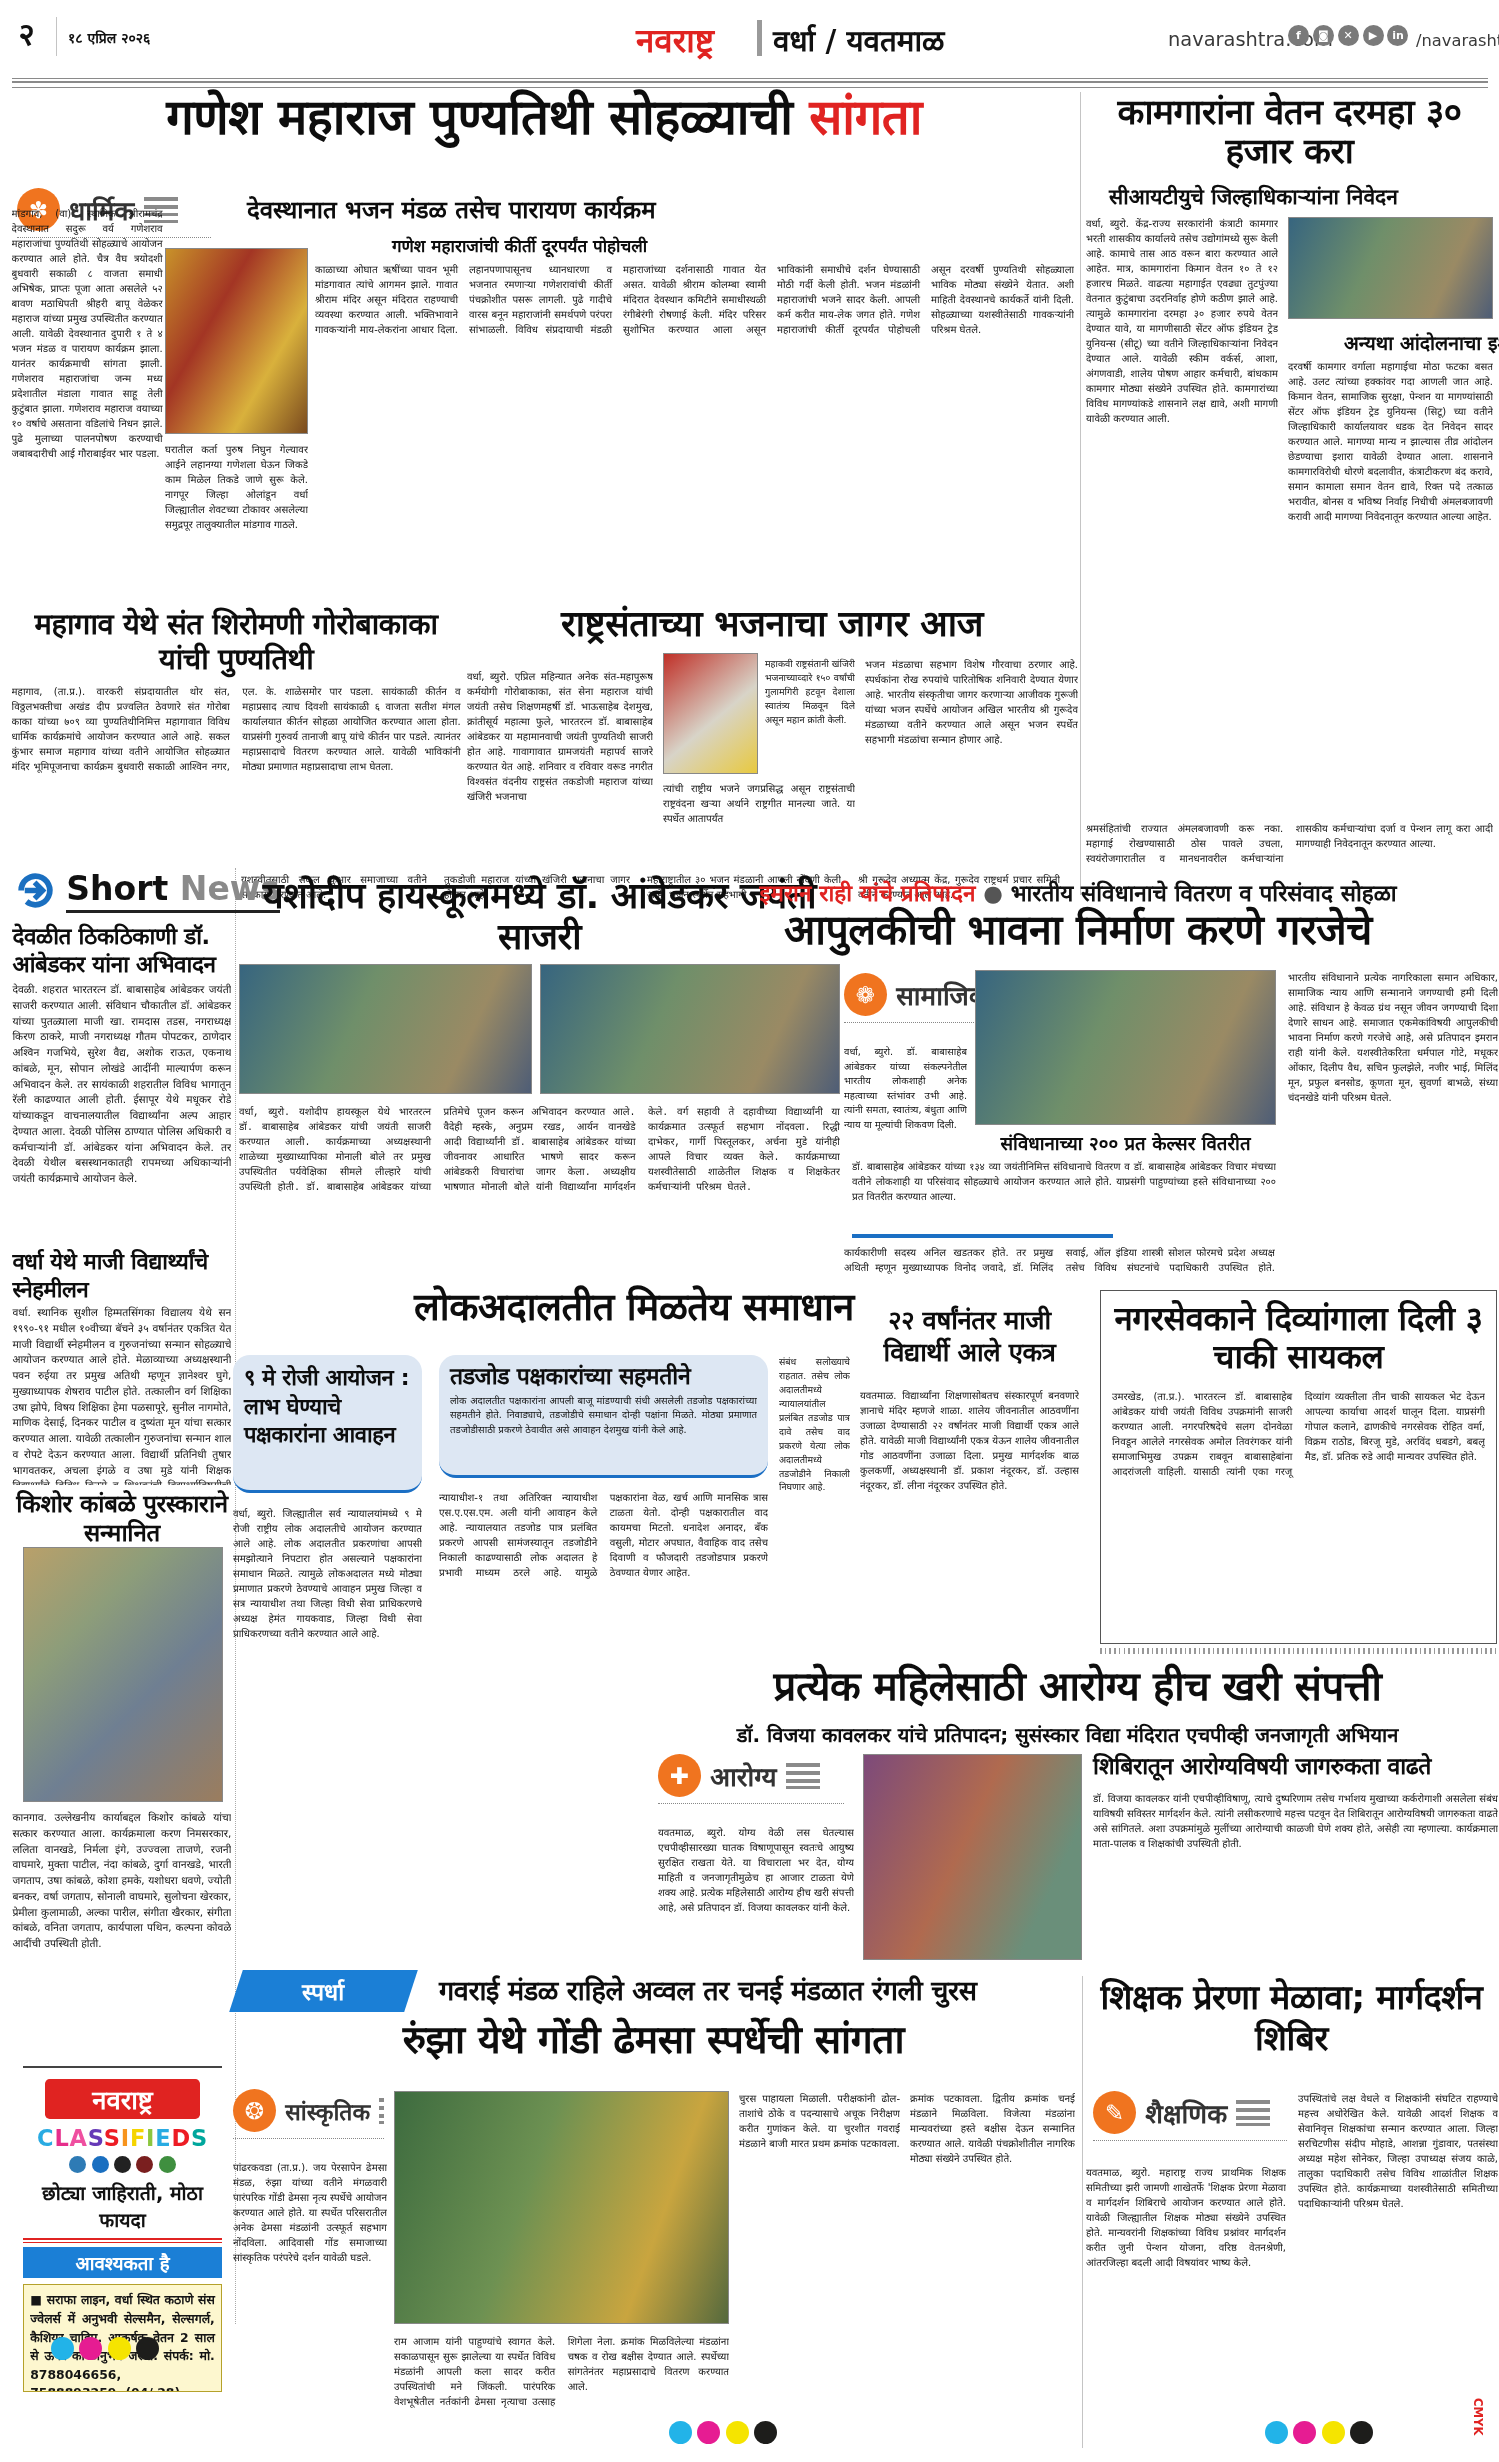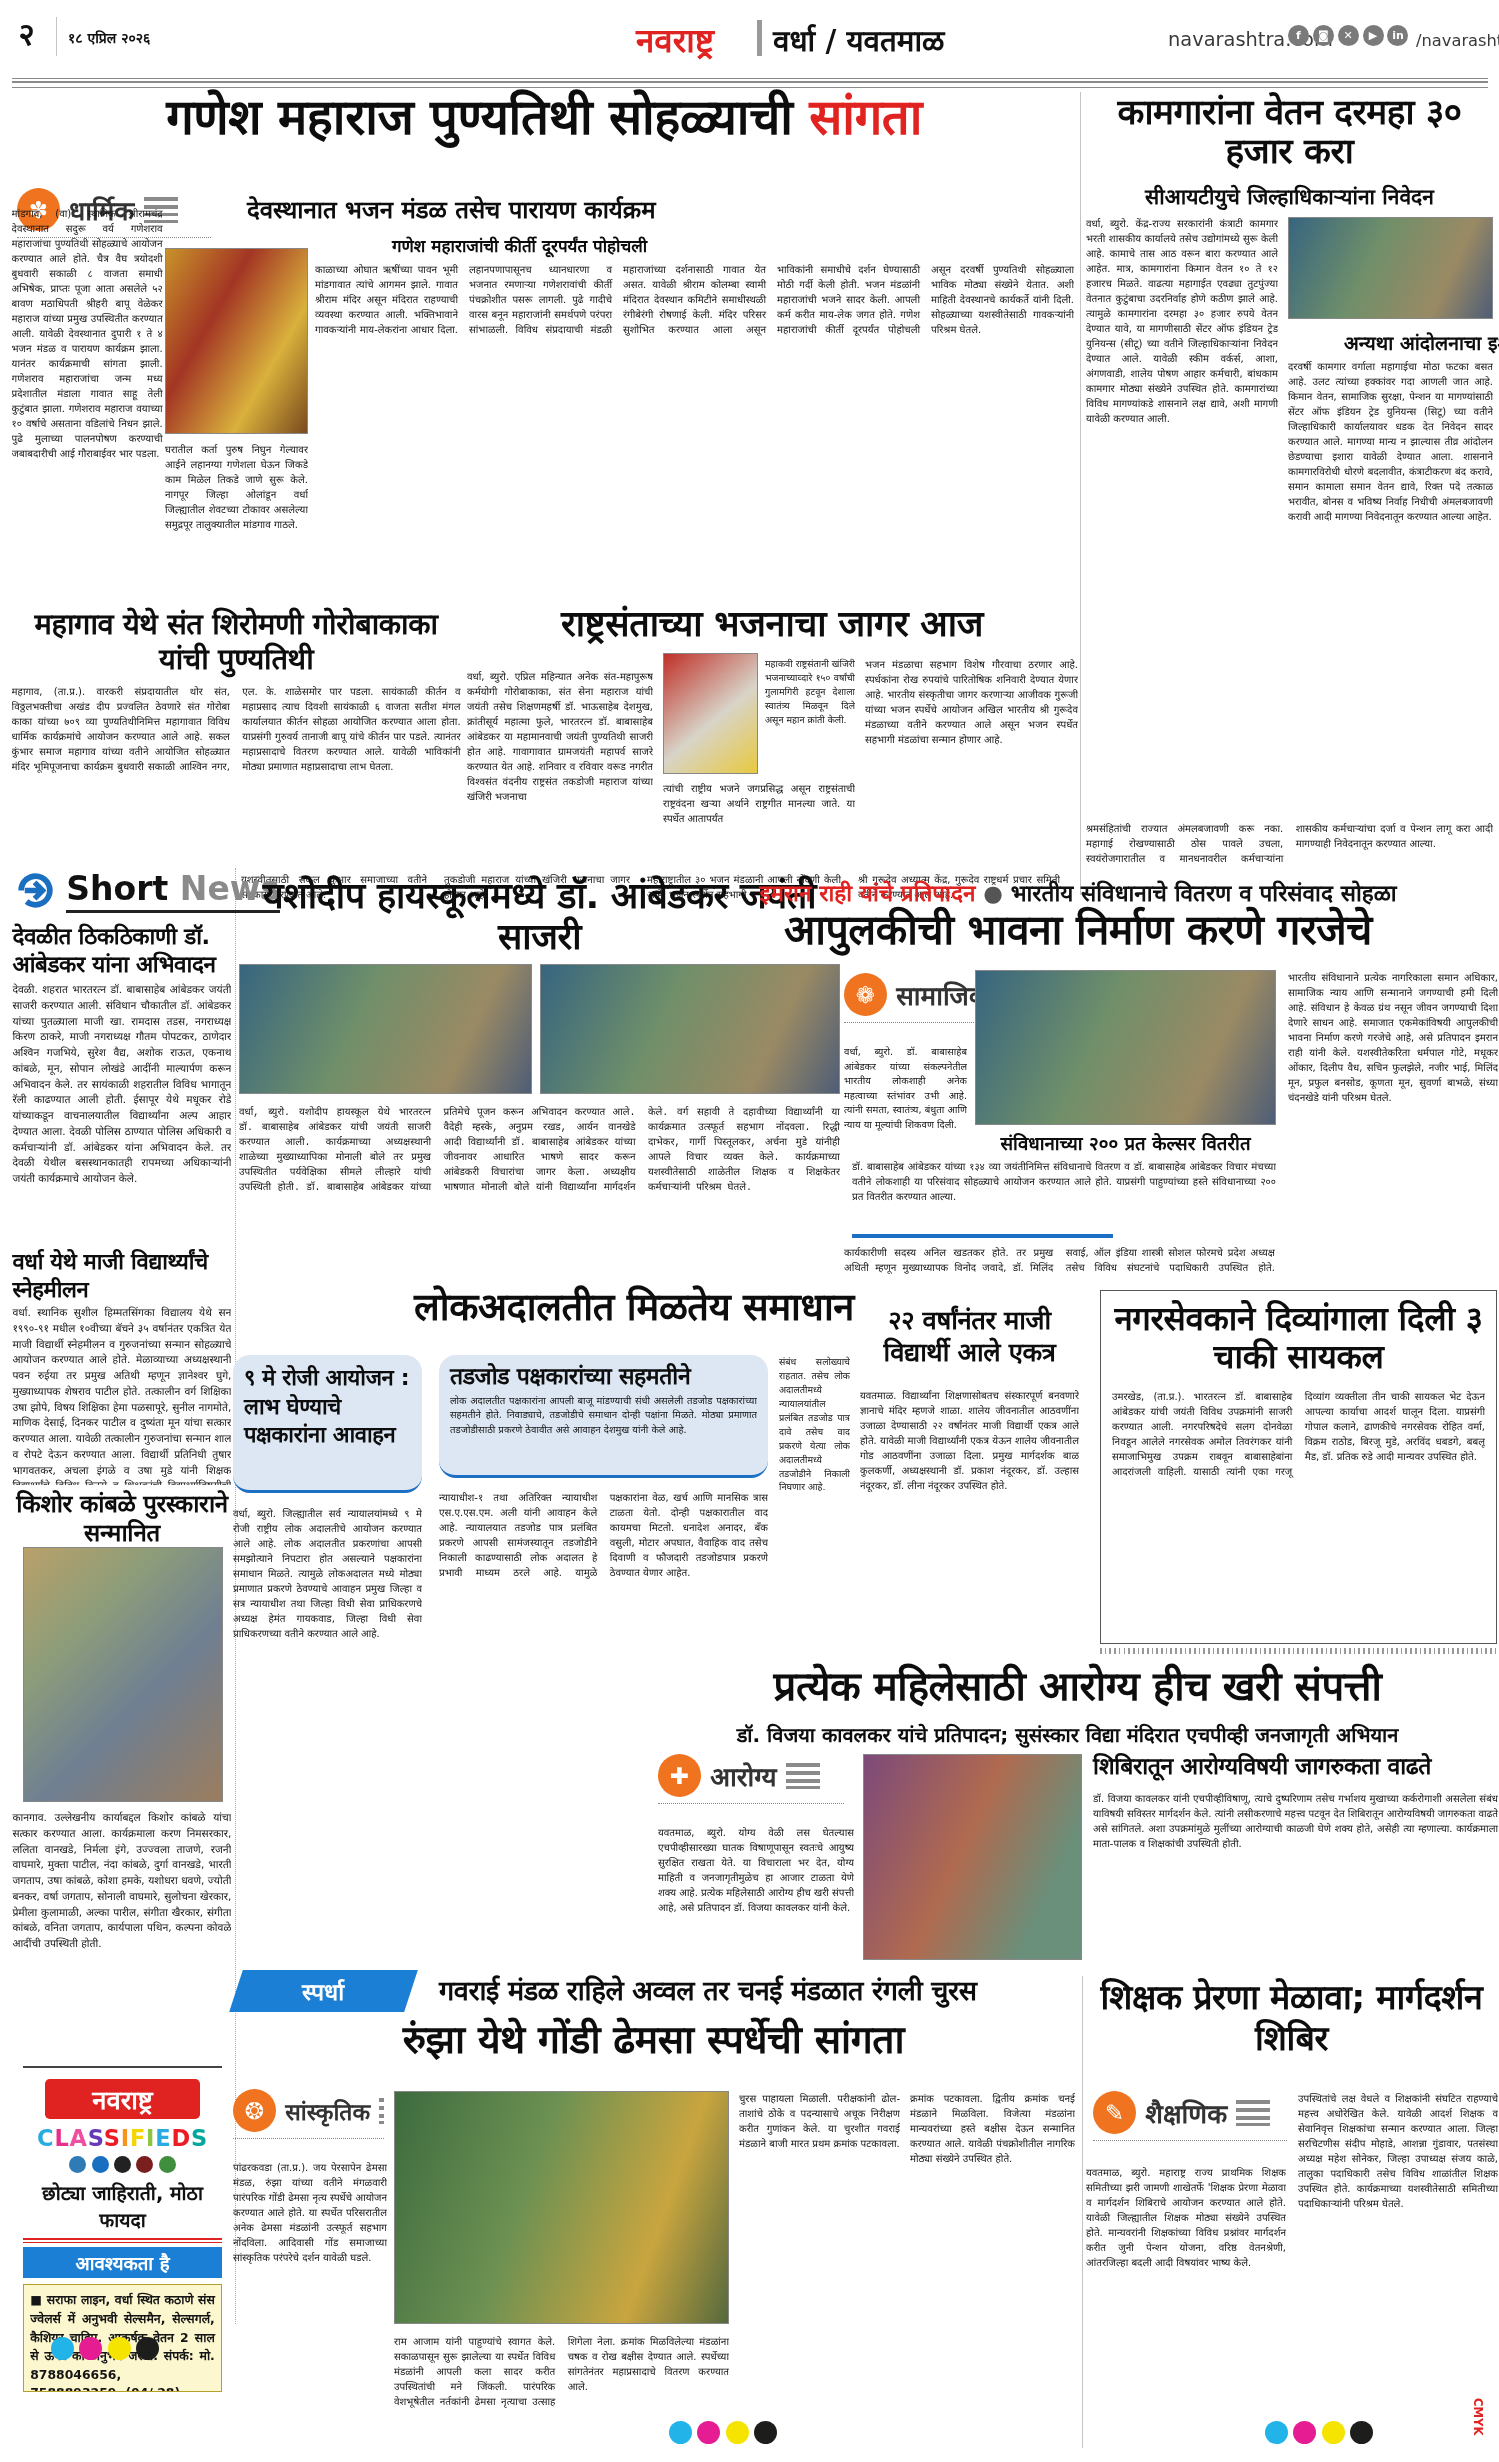--- a/index.html
+++ b/index.html
@@ -73,21 +73,21 @@
 
   <div class="abs photo warm" style="left:165px;top:248px;width:143px;height:186px;"></div>
 
   <div class="abs bd" style="left:11.6px;top:206px;width:151px;height:386px;">मांडगाव, (वा). स्थानिक श्रीरामचंद्र देवस्थानात सदुरू वर्य गणेशराव महाराजांचा पुण्यतिथी सोहळ्याचे आयोजन करण्यात आले होते. चैत्र वैघ त्रयोदशी बुधवारी सकाळी ८ वाजता समाधी अभिषेक, प्राप्तः पूजा आता असलेले ५२ बावण मठाधिपती श्रीहरी बापू वेळेकर महाराज यांच्या प्रमुख उपस्थितीत करण्यात आली. यावेळी देवस्थानात दुपारी १ ते ४ भजन मंडळ व पारायण कार्यक्रम झाला. यानंतर कार्यक्रमाची सांगता झाली. गणेशराव महाराजांचा जन्म मध्य प्रदेशातील मंडाला गावात साहू तेली कुटुंबात झाला. गणेशराव महाराज वयाच्या १० वर्षाचे असताना वडिलांचे निधन झाले. पुढे मुलाच्या पालनपोषण करण्याची जबाबदारीची आई गौराबाईवर भार पडला.</div>
   <div class="abs bd" style="left:165px;top:442px;width:143px;height:151px;">घरातील कर्ता पुरुष निघुन गेल्यावर आईने लहानग्या गणेशला घेऊन जिकडे काम मिळेल तिकडे जाणे सुरू केले. नागपूर जिल्हा ओलांडून वर्धा जिल्ह्यातील शेवटच्या टोकावर असलेल्या समुद्रपूर तालुक्यातील मांडगाव गाठले.</div>
   <div class="abs bd cols5" style="left:315px;top:262px;width:759px;height:331px;">काळाच्या ओघात ऋषींच्या पावन भूमी मांडगावात त्यांचे आगमन झाले. गावात श्रीराम मंदिर असून मंदिरात राहण्याची व्यवस्था करण्यात आली. भक्तिभावाने गावकऱ्यांनी माय-लेकरांना आधार दिला. लहानपणापासूनच ध्यानधारणा व भजनात रमणाऱ्या गणेशरावांची कीर्ती पंचक्रोशीत पसरू लागली. पुढे गादीचे वारस बनून महाराजांनी समर्थपणे परंपरा सांभाळली. विविध संप्रदायाची मंडळी महाराजांच्या दर्शनासाठी गावात येत असत. यावेळी श्रीराम कोलम्बा स्वामी मंदिरात देवस्थान कमिटीने समाधीस्थळी रंगीबेरंगी रोषणाई केली. मंदिर परिसर सुशोभित करण्यात आला असून भाविकांनी समाधीचे दर्शन घेण्यासाठी मोठी गर्दी केली होती. भजन मंडळांनी महाराजांची भजने सादर केली. आपली कर्म करीत माय-लेक जगत होते. गणेश महाराजांची कीर्ती दूरपर्यंत पोहोचली असून दरवर्षी पुण्यतिथी सोहळ्याला भाविक मोठ्या संख्येने येतात. अशी माहिती देवस्थानचे कार्यकर्ते यांनी दिली. सोहळ्याच्या यशस्वीतेसाठी गावकऱ्यांनी परिश्रम घेतले.</div>
 
   <div class="abs vline" style="left:1080px;top:92px;height:803px;"></div>
 
   <div class="abs hl ctr" style="left:1086px;top:93px;width:407px;font-size:35px;line-height:1.12;">कामगारांना वेतन दरमहा ३० हजार करा</div>
-  <div class="abs sub ctr" style="left:1086px;top:182px;width:407px;font-size:21px;">सीआयटीयुचे जिल्हाधिकाऱ्यांना निवेदन</div>
+  <div class="abs sub ctr" style="left:1050px;top:182px;width:407px;font-size:21px;">सीआयटीयुचे जिल्हाधिकाऱ्यांना निवेदन</div>
 
   <div class="abs bd" style="left:1086px;top:216px;width:192px;height:599px;">वर्धा, ब्युरो. केंद्र-राज्य सरकारांनी कंत्राटी कामगार भरती शासकीय कार्यालये तसेच उद्योगांमध्ये सुरू केली आहे. कामाचे तास आठ वरून बारा करण्यात आले आहेत. मात्र, कामगारांना किमान वेतन १० ते १२ हजारच मिळते. वाढत्या महागाईत एवढ्या तुटपुंज्या वेतनात कुटुंबाचा उदरनिर्वाह होणे कठीण झाले आहे. त्यामुळे कामगारांना दरमहा ३० हजार रुपये वेतन देण्यात यावे, या मागणीसाठी सेंटर ऑफ इंडियन ट्रेड युनियन्स (सीटू) च्या वतीने जिल्हाधिकाऱ्यांना निवेदन देण्यात आले. यावेळी स्कीम वर्कर्स, आशा, अंगणवाडी, शालेय पोषण आहार कर्मचारी, बांधकाम कामगार मोठ्या संख्येने उपस्थित होते. कामगारांच्या विविध मागण्यांकडे शासनाने लक्ष द्यावे, अशी मागणी यावेळी करण्यात आली.</div>
   <div class="abs photo group" style="left:1288px;top:217px;width:205px;height:102px;"></div>
   <div class="abs sub" style="left:1344px;top:329px;width:205px;font-size:19.4px;">अन्यथा आंदोलनाचा इशारा</div>
   <div class="abs bd" style="left:1288px;top:359px;width:205px;height:456px;">दरवर्षी कामगार वर्गाला महागाईचा मोठा फटका बसत आहे. उलट त्यांच्या हक्कांवर गदा आणली जात आहे. किमान वेतन, सामाजिक सुरक्षा, पेन्शन या मागण्यांसाठी सेंटर ऑफ इंडियन ट्रेड युनियन्स (सिटू) च्या वतीने जिल्हाधिकारी कार्यालयावर धडक देत निवेदन सादर करण्यात आले. मागण्या मान्य न झाल्यास तीव्र आंदोलन छेडण्याचा इशारा यावेळी देण्यात आला. शासनाने कामगारविरोधी धोरणे बदलावीत, कंत्राटीकरण बंद करावे, समान कामाला समान वेतन द्यावे, रिक्त पदे तत्काळ भरावीत, बोनस व भविष्य निर्वाह निधीची अंमलबजावणी करावी आदी मागण्या निवेदनातून करण्यात आल्या आहेत.</div>
   <div class="abs bd cols2" style="left:1086px;top:821px;width:407px;height:71px;">श्रमसंहितांची राज्यात अंमलबजावणी करू नका. महागाई रोखण्यासाठी ठोस पावले उचला, स्वयंरोजगारातील व मानधनावरील कर्मचाऱ्यांना शासकीय कर्मचाऱ्यांचा दर्जा व पेन्शन लागू करा आदी मागण्याही निवेदनातून करण्यात आल्या.</div>
 
   <div class="abs hl ctr" style="left:11.6px;top:607px;width:449px;font-size:29px;line-height:1.2;">महागाव येथे संत शिरोमणी गोरोबाकाका यांची पुण्यतिथी</div>
   <div class="abs bd cols2" style="left:11.6px;top:684px;width:449px;height:177px;">महागाव, (ता.प्र.). वारकरी संप्रदायातील थोर संत, विठ्ठलभक्तीचा अखंड दीप प्रज्वलित ठेवणारे संत गोरोबा काका यांच्या ७०९ व्या पुण्यतिथीनिमित्त महागावात विविध धार्मिक कार्यक्रमांचे आयोजन करण्यात आले आहे. सकल कुंभार समाज महागाव यांच्या वतीने आयोजित सोहळ्यात मंदिर भूमिपूजनाचा कार्यक्रम बुधवारी सकाळी आश्विन नगर, एल. के. शाळेसमोर पार पडला. सायंकाळी कीर्तन व महाप्रसाद त्याच दिवशी सायंकाळी ६ वाजता सतीश मंगल कार्यालयात कीर्तन सोहळा आयोजित करण्यात आला होता. याप्रसंगी गुरुवर्य तानाजी बापू यांचे कीर्तन पार पडले. त्यानंतर महाप्रसादाचे वितरण करण्यात आले. यावेळी भाविकांनी मोठ्या प्रमाणात महाप्रसादाचा लाभ घेतला.</div>
 

